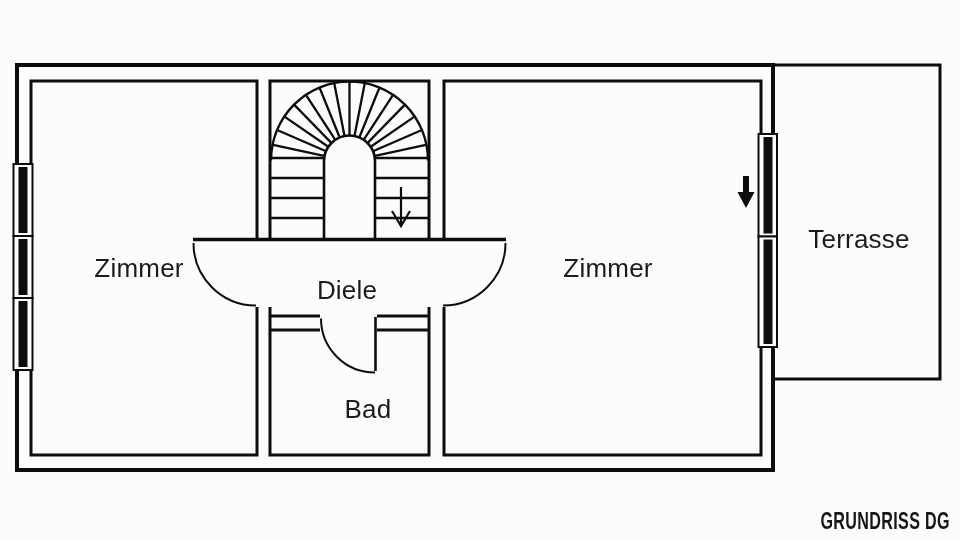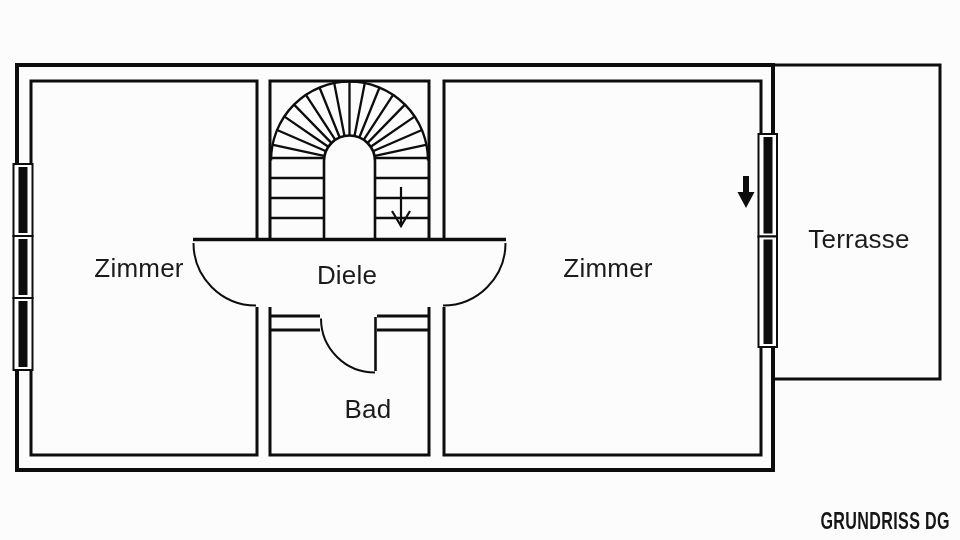--- a/index.html
+++ b/index.html
@@ -15,21 +15,21 @@
   .stage svg{position:absolute;left:0;top:0;}
   .room-label{
     position:absolute;
     transform:translate(-50%,-50%);
     font-size:26px;
     color:#1b1b1b;
     white-space:nowrap;
     letter-spacing:0.2px;
   }
   .lbl-zimmer-left {left:139px;top:268px;}
-  .lbl-diele       {left:347px;top:275px;}
+  .lbl-diele       {left:347px;top:290px;}
   .lbl-zimmer-right{left:608px;top:268px;}
   .lbl-bad         {left:368px;top:409px;}
   .lbl-terrasse    {left:859px;top:239px;}
   .caption{
     position:absolute;
     right:10px;top:508px;
     font-size:23px;
     font-weight:bold;
     color:#161616;
     letter-spacing:0.5px;

